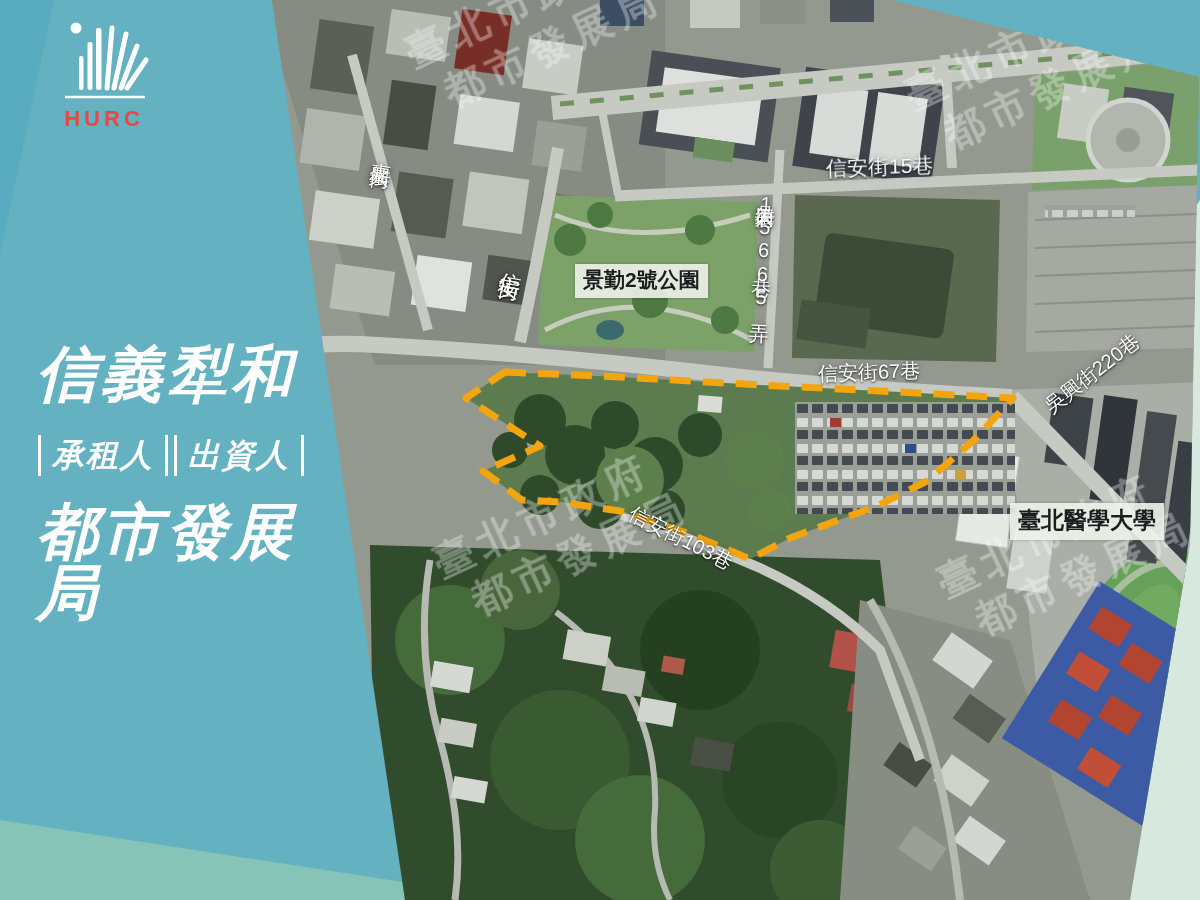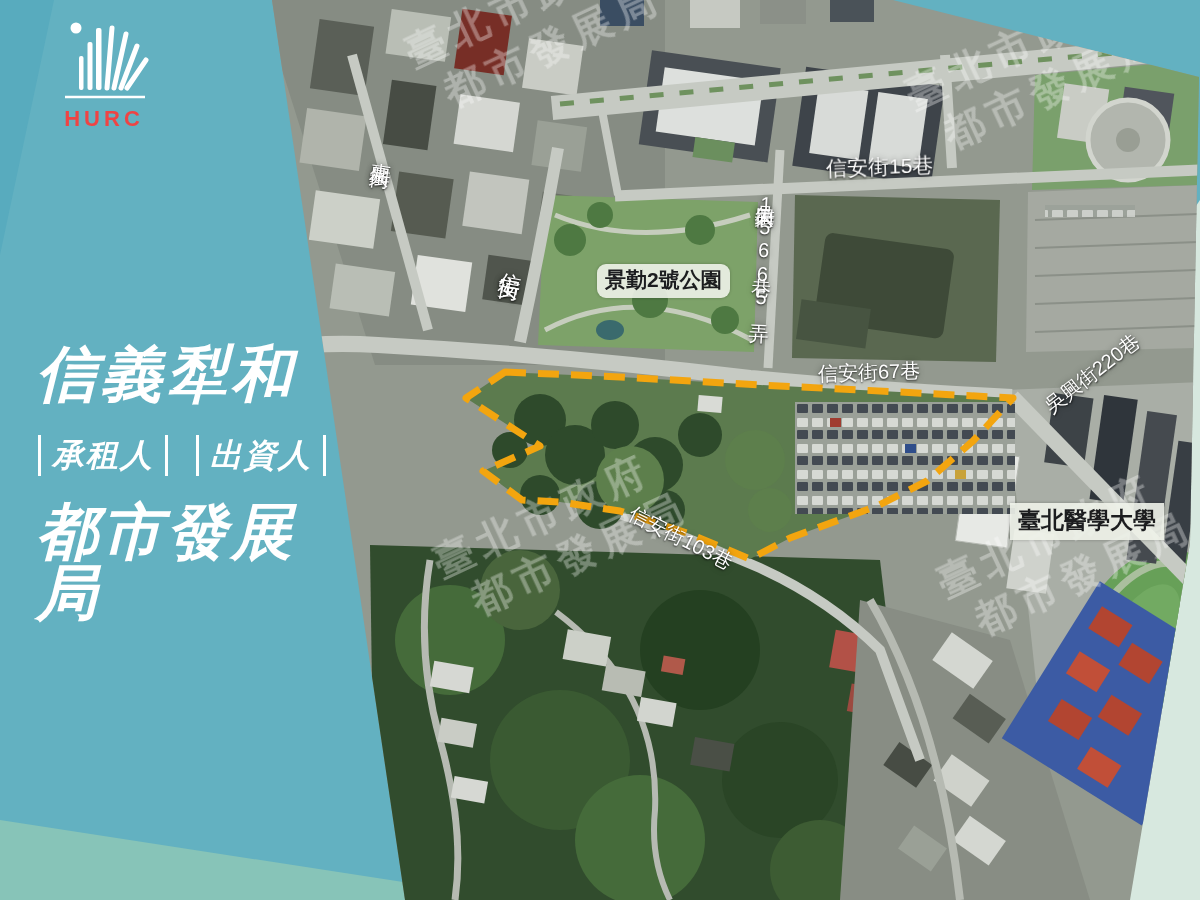--- a/index.html
+++ b/index.html
@@ -18,21 +18,21 @@
   .lbl{position:absolute;color:#fff;font-weight:500;white-space:nowrap;line-height:1.08;
        text-shadow:0 1px 2px rgba(0,0,0,.75),0 0 6px rgba(0,0,0,.4);}
   .lbl.v{writing-mode:vertical-rl;text-orientation:upright;letter-spacing:3px;}
   .mapbox{position:absolute;background:rgba(238,242,233,.9);color:#1c1d1f;font-weight:700;
           padding:2px 8px 4px;white-space:nowrap;box-shadow:0 0 3px rgba(0,0,0,.25);}
   
   .brand{position:absolute;left:56px;top:20px;width:96px;text-align:center;}
   .brand-name{color:#ef4444;font-weight:700;font-size:22px;letter-spacing:4px;}
   .titles{position:absolute;left:36px;top:344px;width:300px;color:#fff;font-style:italic;}
   .title-big{font-size:61px;font-weight:700;letter-spacing:4px;line-height:1;}
-  .roles{display:flex;gap:28px;margin:30px 0 26px 2px;}
+  .roles{display:flex;gap:6px;margin:30px 0 26px 2px;}
   .role{font-size:32px;font-weight:600;letter-spacing:2px;line-height:1.15;
         border-left:3px solid #fff;border-right:3px solid #fff;padding:2px 11px;}
 </style>
 </head>
 <body>
 
 <div class="stage">
 
   <div class="band band-main"></div>
   <div class="band band-strip"></div>
@@ -234,21 +234,21 @@
         </g>
       </g>
 
       <path d="M505,372 L620,377 L760,385 L900,392 L1013,398 L973,441 L927,481 L877,506 L790,538 L750,559 L690,534 L620,511 L560,502 L522,500 L483,471 L540,446 L466,398 Z" fill="none" stroke="#F3A50F" stroke-width="7" stroke-dasharray="21 12" stroke-linejoin="round"></path>
     </svg>
 
     <div class="lbl v" style="left:372px;top:146px;font-size:21px;transform:rotate(8deg);">嘉興街</div>
     <div class="lbl v" style="left:502px;top:256px;font-size:22px;transform:rotate(10deg);">信安街</div>
     <div class="lbl" style="left:826px;top:156px;font-size:21px;transform:rotate(-2deg);">信安街15巷</div>
     <div class="lbl v" style="left:752px;top:190px;font-size:20px;letter-spacing:1px;transform:rotate(3deg);">吳興街156巷65弄</div>
-    <div class="mapbox" style="left:597px;top:264px;font-size:21px;border-radius:9px;">景勤2號公園</div>
+    <div class="mapbox" style="left:575px;top:264px;font-size:21px;">景勤2號公園</div>
     <div class="lbl" style="left:818px;top:362px;font-size:20px;transform:rotate(-2deg);">信安街67巷</div>
     <div class="lbl" style="left:1048px;top:398px;font-size:20px;transform:rotate(-38deg);transform-origin:0 50%;">吳興街220巷</div>
     <div class="lbl" style="left:630px;top:502px;font-size:20px;transform:rotate(27deg);transform-origin:0 50%;">信安街103巷</div>
     <div class="mapbox" style="left:1010px;top:503px;font-size:23px;font-weight:600;">臺北醫學大學</div>
   </div>
 
   <div class="brand">
     <svg width="92" height="82" viewBox="0 0 92 82">
       <g fill="#fff" stroke="none">
         <circle cx="18" cy="8" r="5.5"></circle>

